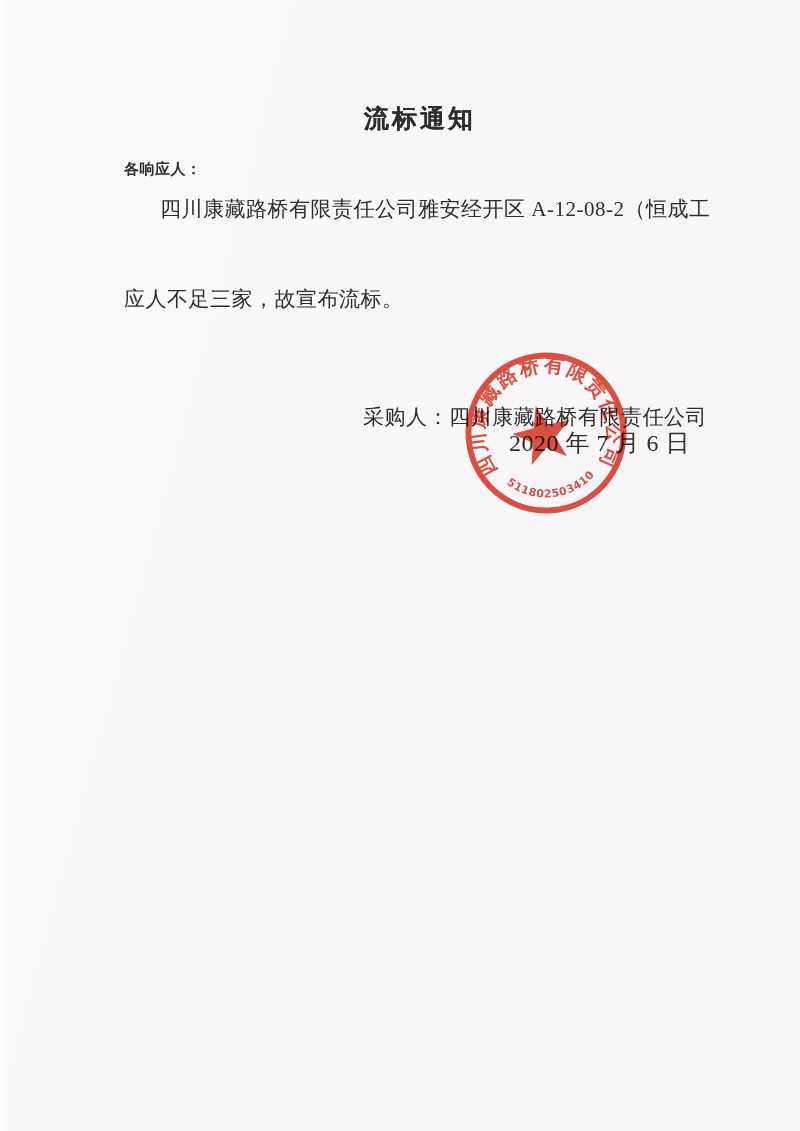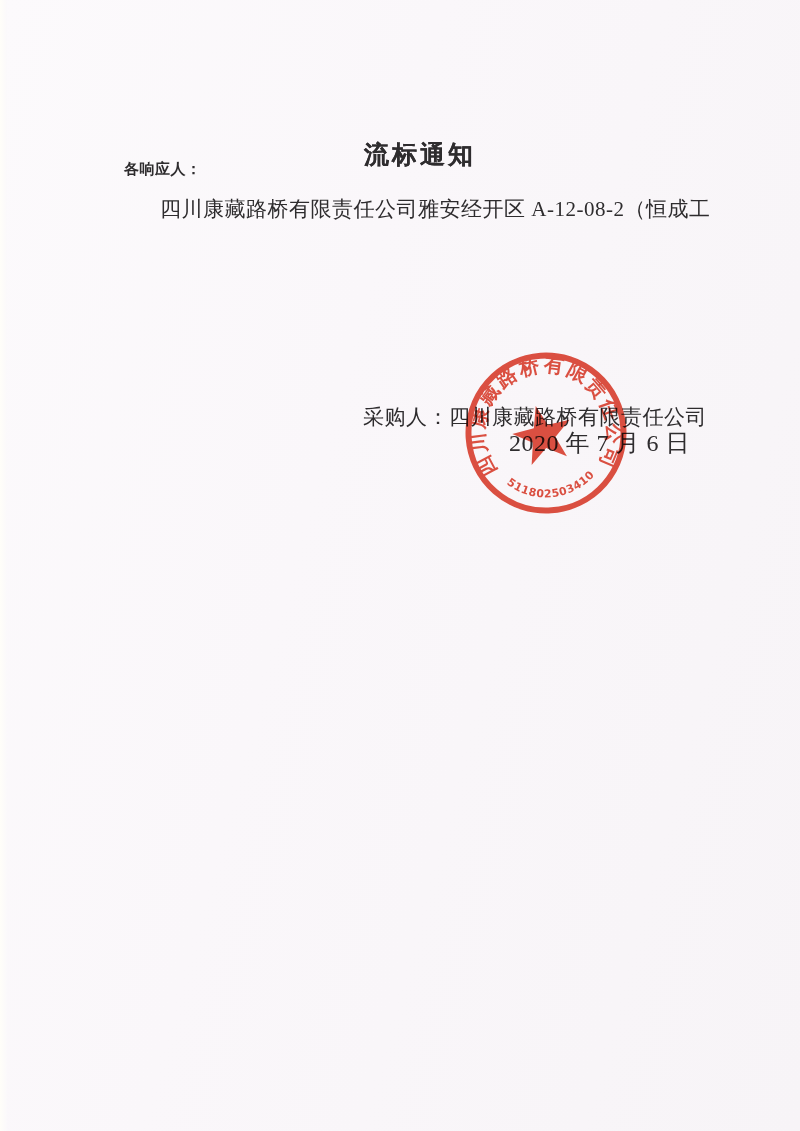--- a/index.html
+++ b/index.html
@@ -32,21 +32,20 @@
     line-height: 1.3;
     letter-spacing: 0.5px;
   }
   .doc-title {
     top: 103px;
     left: 364px;
     font-size: 25px;
     font-weight: bold;
     letter-spacing: 3px;
     text-shadow: 0 0 0.6px #3a383a;
-    margin-top: 36px;
   }
   .salutation {
     top: 160px;
     left: 124px;
     font-size: 15px;
     font-weight: bold;
   }
   .body-line { font-size: 21px; }
   .body-line-1 { top: 196px; left: 160px; }
   .body-line-2 { top: 241px; left: 124px; }
@@ -88,20 +87,21 @@
 <body>
 
 <div class="scan-page">
   <div class="scan-edge-left"></div>
 
   <div class="ink doc-title">流标通知</div>
 
   <div class="ink salutation">各响应人：</div>
 
   <div class="ink body-line body-line-1">四川康藏路桥有限责任公司雅安经开区 A-12-08-2（恒成工</div>
+  <div class="ink body-line body-line-3">应人不足三家，故宣布流标。</div>
 
   <div class="ink purchaser-line">
     <span>采购人：</span><span>四川康藏路桥有限责任公司</span>
   </div>
 
   <div class="ink date-line">2020 年 7 月 6 日</div>
 
   <svg class="seal" viewBox="-100 -100 200 200" aria-hidden="true">
     <defs>
       <path id="sealTopArc" d="M -50.2,35.8 A 61.6,61.6 0 1 1 50.2,35.8" fill="none"></path>

